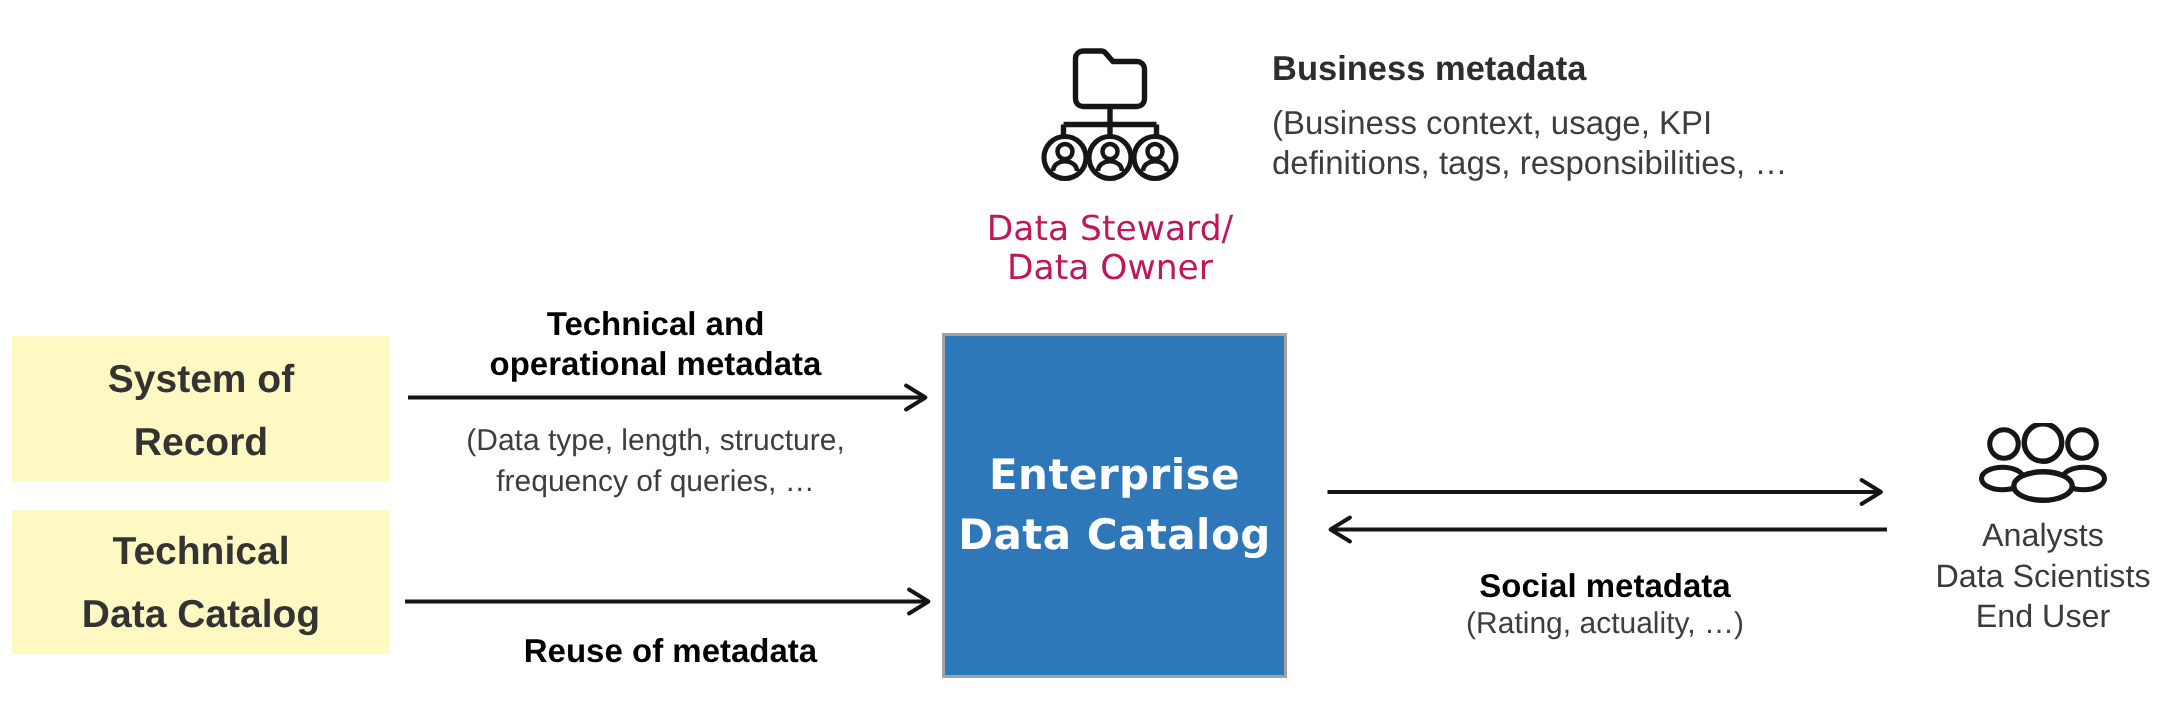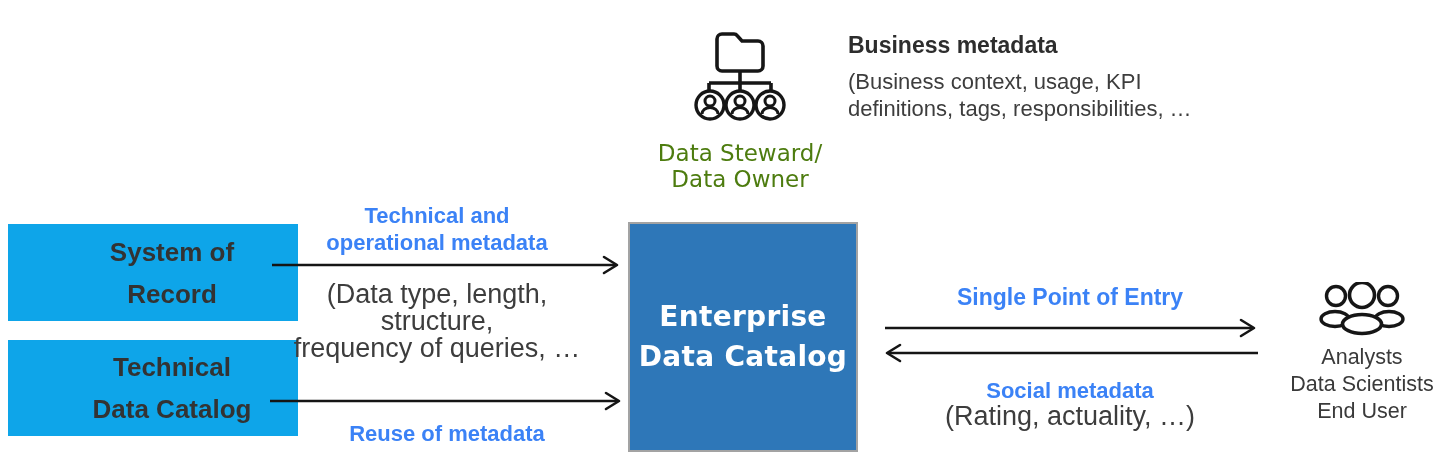--- a/index.html
+++ b/index.html
@@ -8,73 +8,72 @@
     width: 1456px;
     height: 468px;
     background: #ffffff;
     font-family: "Liberation Sans", sans-serif;
     overflow: hidden;
   }
   .abs { position: absolute; }
   .pre { white-space: pre-line; }
 
   .src-box {
-    background: #0ea5e9;
+    background: #fef9c3;
     color: #333333;
     font-weight: bold;
     font-size: 26px;
     line-height: 42px;
     display: flex;
     align-items: center;
     justify-content: center;
     text-align: center;
-    padding-left: 38px;
   }
   .catalog-box {
     background: #2e77b8;
     border: 2px solid #a3a3a3;
     box-sizing: border-box;
     color: #ffffff;
     font-weight: bold;
     font-size: 28px;
     line-height: 40px;
     font-family: "DejaVu Sans", sans-serif;
     letter-spacing: 0.3px;
     display: flex;
     align-items: center;
     justify-content: center;
     text-align: center;
   }
   .flow-title {
     font-weight: bold;
-    color: #3b82f6;
+    color: #000000;
     font-size: 22px;
     line-height: 27px;
     text-align: center;
   }
   .flow-desc {
     color: #3d3d3d;
-    font-size: 27px;
+    font-size: 20px;
     line-height: 27px;
     text-align: center;
   }
   .block-title {
     font-weight: bold;
     color: #2d2d2d;
     font-size: 23px;
   }
   .block-desc {
     color: #3d3d3d;
     font-size: 22px;
     line-height: 27px;
     text-align: left;
   }
   .steward-label {
     font-family: "DejaVu Sans", sans-serif;
-    color: #4d7c0f;
+    color: #be185d;
     font-size: 23px;
     line-height: 26px;
     text-align: center;
   }
   .users-label {
     color: #3a3a3a;
     font-size: 21.5px;
     line-height: 27px;
     text-align: center;
   }
@@ -133,21 +132,20 @@
   </svg>
   <div class="abs flow-desc pre" style="left:267px; top:281px; width:340px;">(Data type, length, structure,
 frequency of queries, …</div>
 
   <svg class="abs arrow" style="left:270px; top:390px;" width="352" height="22" viewBox="0 0 352 22">
     <line x1="0" y1="11" x2="347" y2="11"></line>
     <polyline points="336,3 349,11 336,19"></polyline>
   </svg>
   <div class="abs flow-title" style="left:287px; top:420px; width:320px;">Reuse of metadata</div>
 
-  <div class="abs flow-title" style="left:888px; top:284px; width:364px; font-size:23px;">Single Point of Entry</div>
   <svg class="abs arrow" style="left:885px; top:317px;" width="372" height="22" viewBox="0 0 372 22">
     <line x1="0" y1="11" x2="367" y2="11"></line>
     <polyline points="356,3 369,11 356,19"></polyline>
   </svg>
 
   <svg class="abs arrow" style="left:884px; top:342px;" width="374" height="22" viewBox="0 0 374 22">
     <line x1="5" y1="11" x2="374" y2="11"></line>
     <polyline points="16,3 3,11 16,19"></polyline>
   </svg>
   <div class="abs flow-desc" style="left:910px; top:403px; width:320px;">(Rating, actuality, …)</div>

